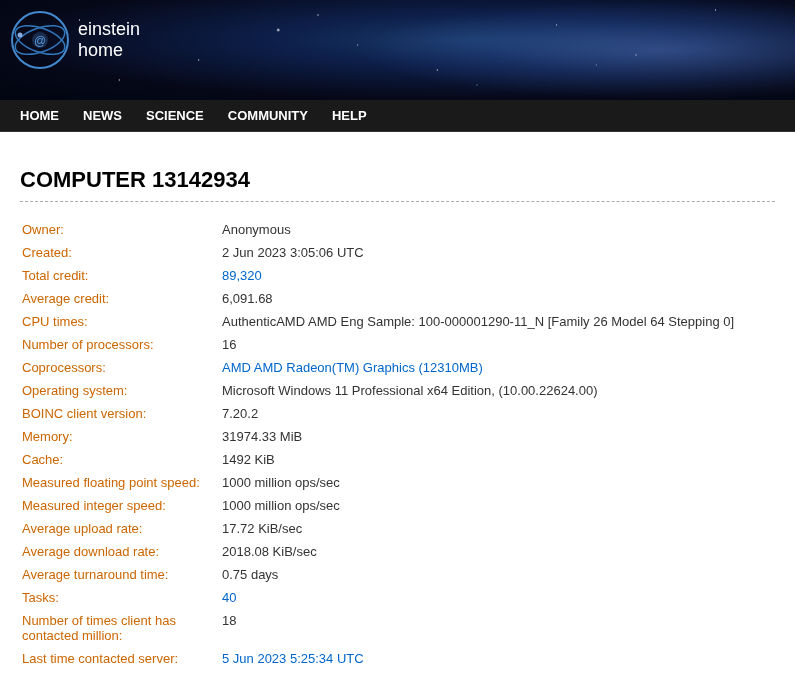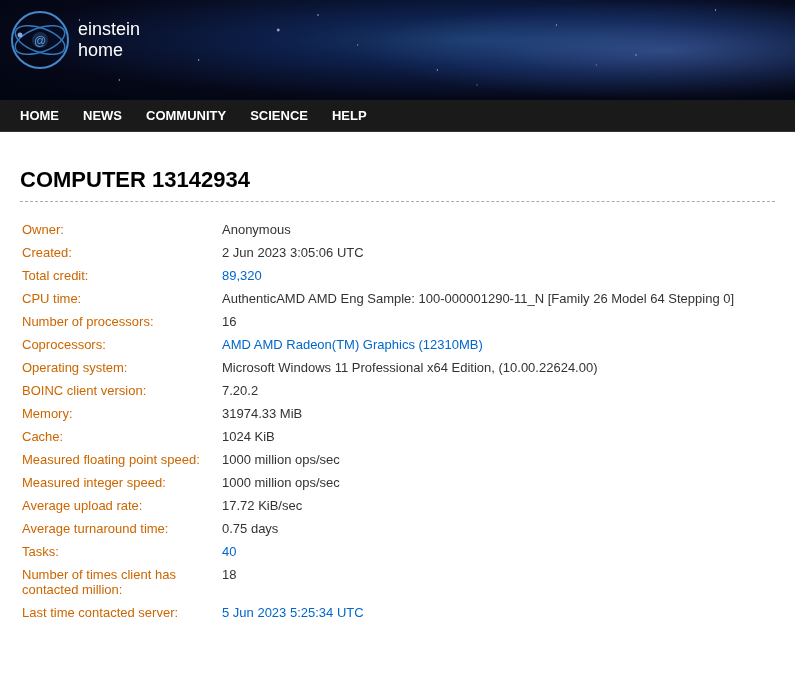--- a/index.html
+++ b/index.html
@@ -134,22 +134,22 @@
     <div>
       <div style="color:white; font-size:18px; font-weight:normal;">einstein</div>
       <div style="color:white; font-size:18px;">home</div>
     </div>
   </div>
 </div>
 
 <nav class="nav">
   <a class="nav-item">HOME</a>
   <a class="nav-item">NEWS</a>
+  <a class="nav-item">SCIENCE</a>
   <a class="nav-item">COMMUNITY</a>
-  <a class="nav-item">SCIENCE</a>
   <a class="nav-item">HELP</a>
 </nav>
 
 <div class="main">
   <h1 class="page-title">COMPUTER 13142934</h1>
   <hr class="divider">
 
   <table class="info-table">
     <tbody id="info-tbody">
         <tr>
@@ -158,21 +158,25 @@
         </tr>
         <tr>
           <td>Created:</td>
           <td>2 Jun 2023 3:05:06 UTC</td>
         </tr>
         <tr>
           <td>Total credit:</td>
           <td><a href="#" class="link-blue">89,320</a></td>
         </tr>
         <tr>
-          <td>CPU time:</td>
+          <td>Average credit:</td>
+          <td>6,091.68</td>
+        </tr>
+        <tr>
+          <td>CPU times:</td>
           <td>AuthenticAMD AMD Eng Sample: 100-000001290-11_N [Family 26 Model 64 Stepping 0]</td>
         </tr>
         <tr>
           <td>Number of processors:</td>
           <td>16</td>
         </tr>
         <tr>
           <td>Coprocessors:</td>
           <td><a href="#" class="link-blue">AMD AMD Radeon(TM) Graphics (12310MB)</a></td>
         </tr>
@@ -183,33 +187,37 @@
         <tr>
           <td>BOINC client version:</td>
           <td>7.20.2</td>
         </tr>
         <tr>
           <td>Memory:</td>
           <td>31974.33 MiB</td>
         </tr>
         <tr>
           <td>Cache:</td>
-          <td>1024 KiB</td>
+          <td>1492 KiB</td>
         </tr>
         <tr>
           <td>Measured floating point speed:</td>
           <td>1000 million ops/sec</td>
         </tr>
         <tr>
           <td>Measured integer speed:</td>
           <td>1000 million ops/sec</td>
         </tr>
         <tr>
           <td>Average upload rate:</td>
           <td>17.72 KiB/sec</td>
+        </tr>
+        <tr>
+          <td>Average download rate:</td>
+          <td>2018.08 KiB/sec</td>
         </tr>
         <tr>
           <td>Average turnaround time:</td>
           <td>0.75 days</td>
         </tr>
         <tr>
           <td>Tasks:</td>
           <td><a href="#" class="link-blue">40</a></td>
         </tr>
         <tr>

